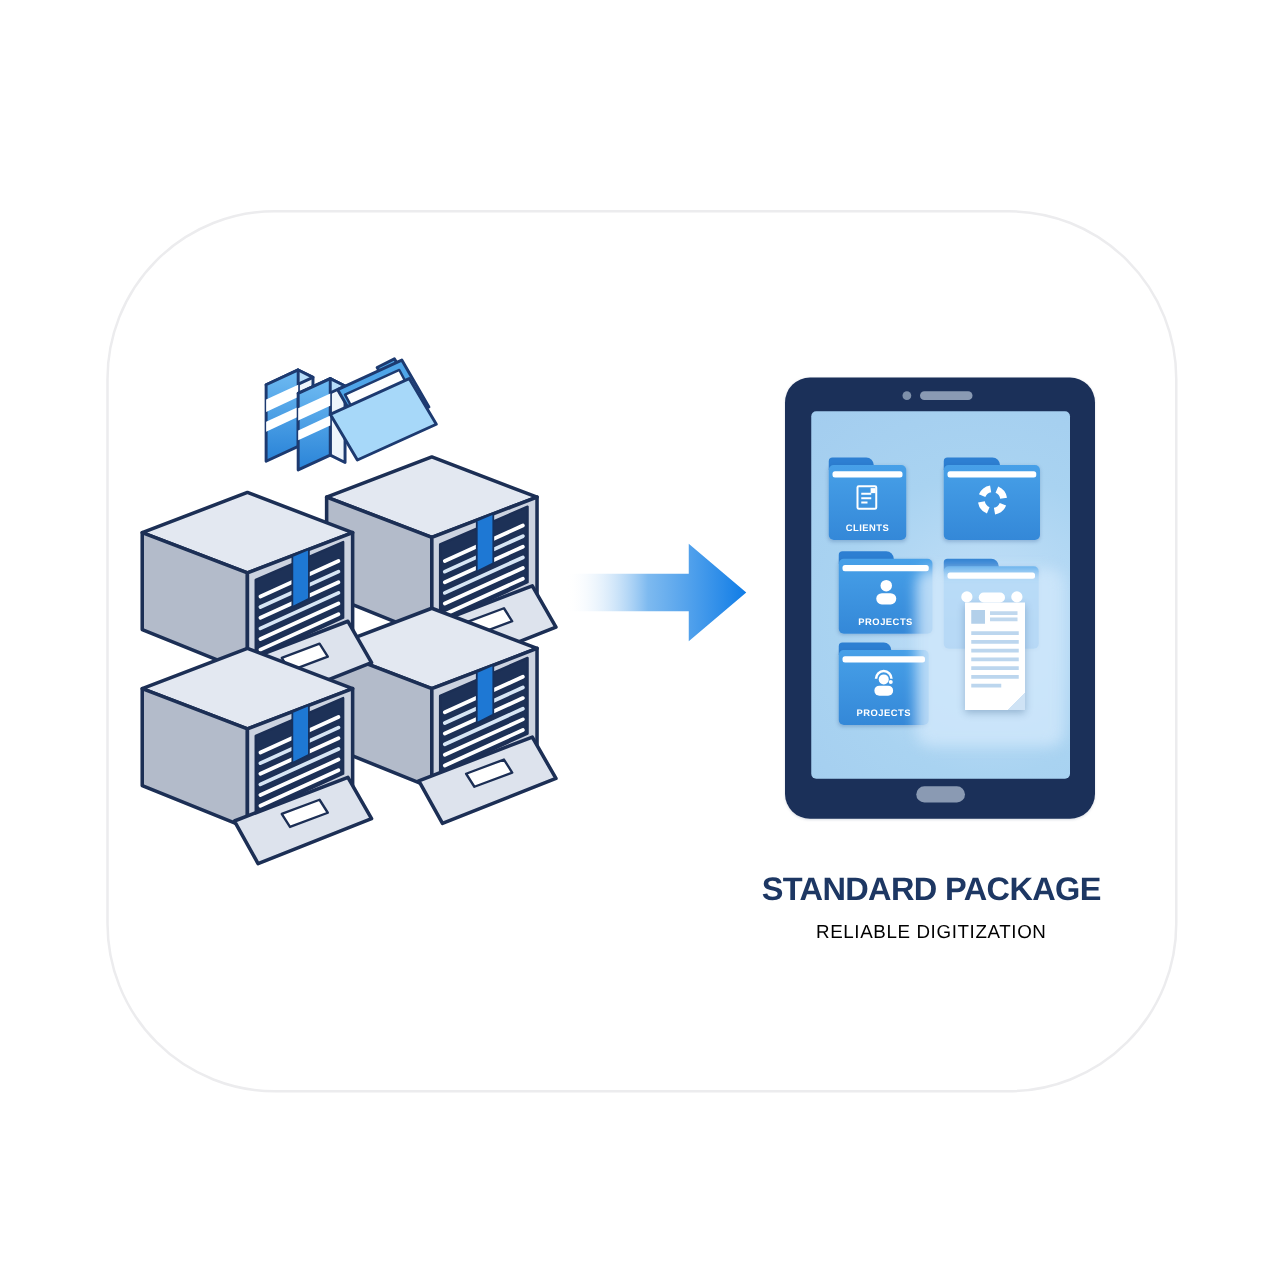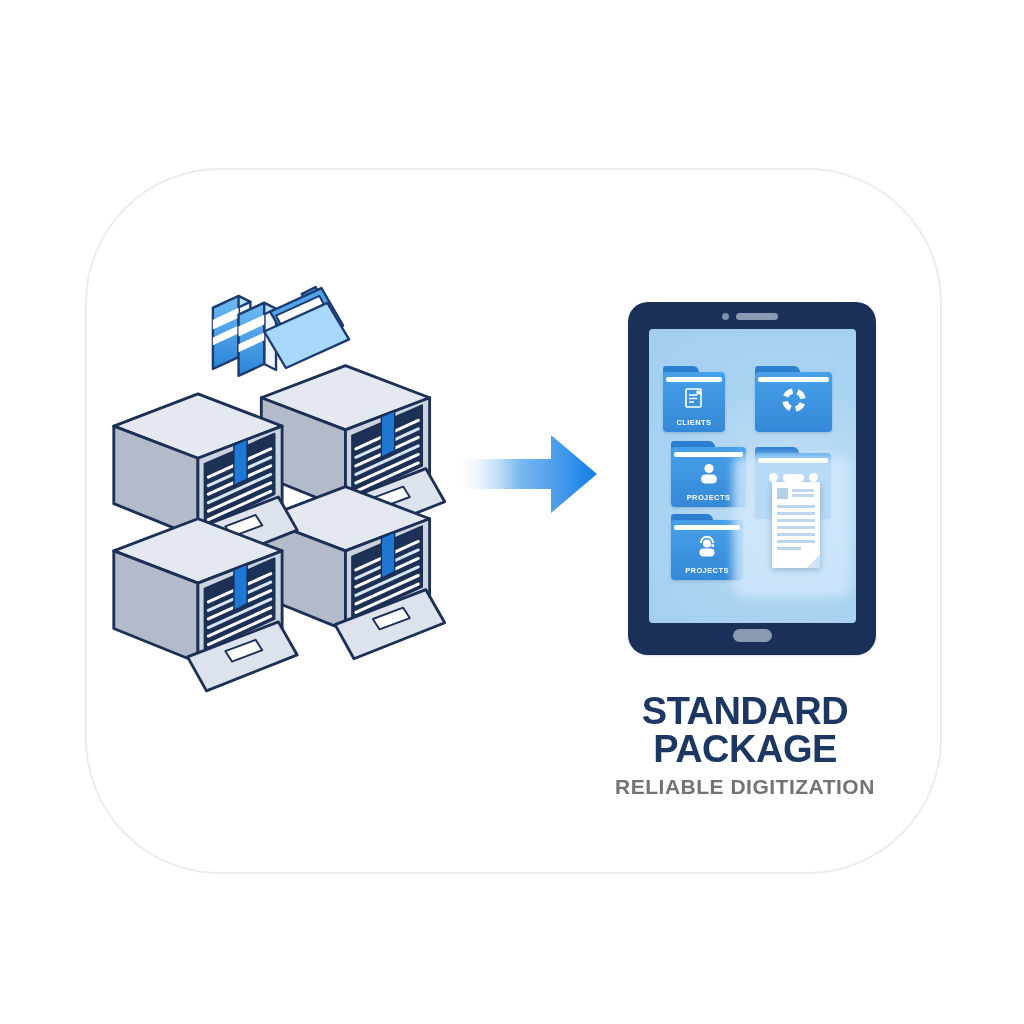--- a/index.html
+++ b/index.html
@@ -9,24 +9,24 @@
   }
   .card{
     position:absolute;left:85px;top:168px;width:853px;height:702px;
     border:2px solid #ececee;border-radius:135px;background:#ffffff;
   }
   .abs{position:absolute;}
 
   
   .caption{position:absolute;left:545px;top:692px;width:400px;text-align:center;}
   .caption .title{
-    font-size:38px;font-weight:bold;color:#1d3763;letter-spacing:-0.5px;line-height:38px;
+    font-size:26px;font-weight:bold;color:#1d3763;letter-spacing:-0.5px;line-height:38px;
   }
   .caption .subtitle{
-    font-size:21px;font-weight:bold;color:#737373;letter-spacing:0.5px;margin-top:7px;
+    font-size:15px;font-weight:normal;color:#000000;letter-spacing:0.5px;margin-top:7px;
   }
 
   
   .tablet{
     position:absolute;left:628px;top:302px;width:248px;height:353px;
     background:#1b3059;border-radius:20px;box-shadow:0 1px 2px rgba(20,40,80,.15);
   }
   .tablet .camera{
     position:absolute;left:94px;top:11px;width:7px;height:7px;border-radius:50%;background:#7e90aa;
   }

